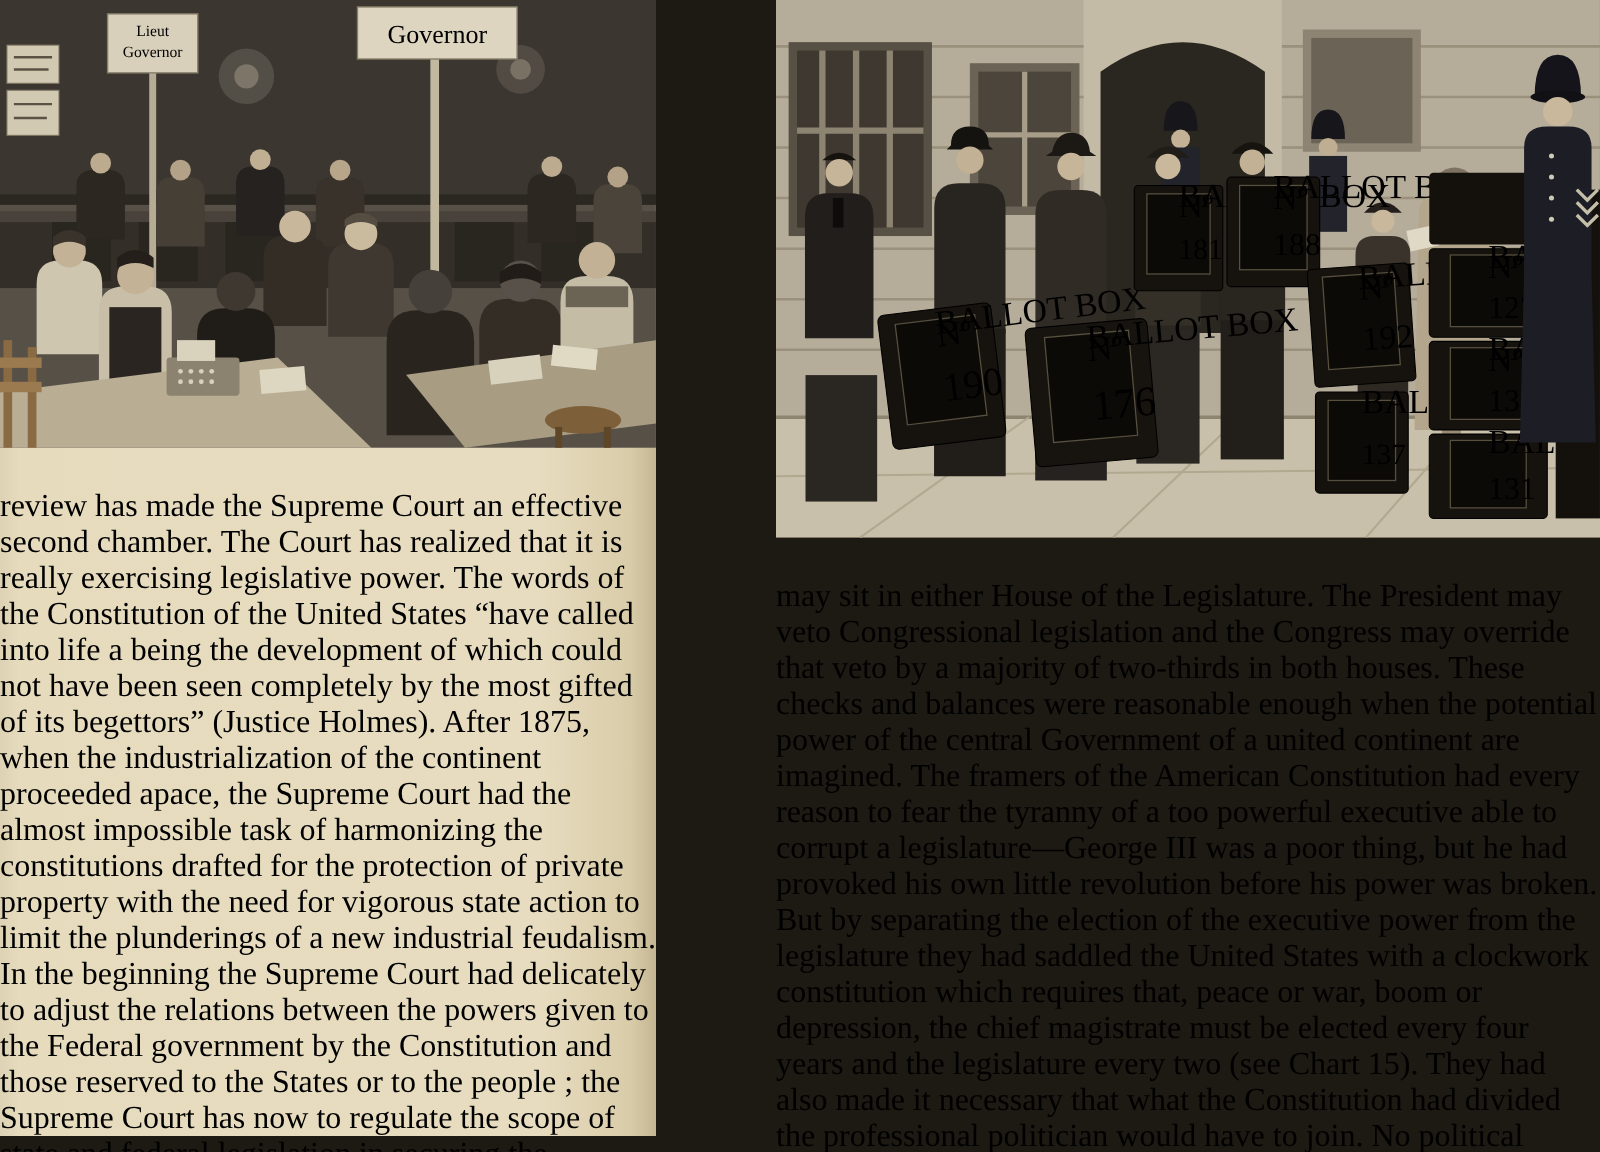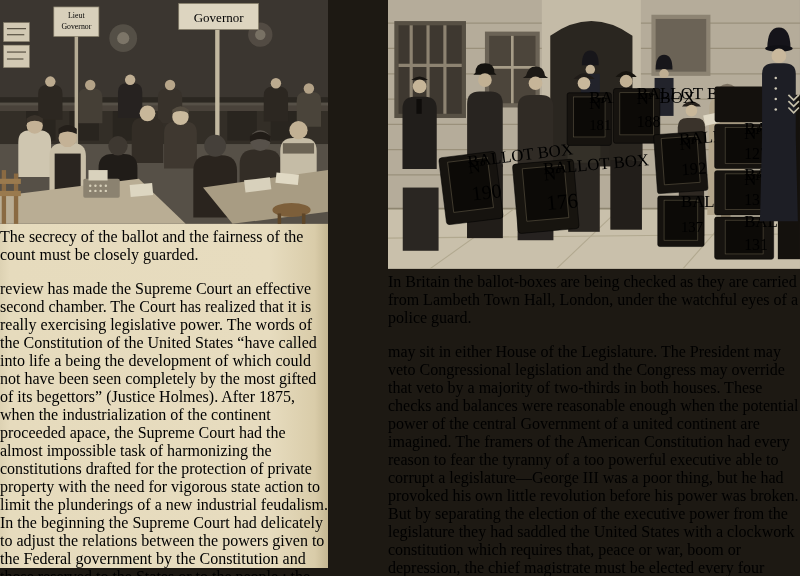--- a/index.html
+++ b/index.html
@@ -191,21 +191,20 @@
         </g>
         <g>
           <ellipse cx="336" cy="242" rx="22" ry="8" fill="#7d5f3a"></ellipse>
           <rect x="320" y="246" width="4" height="12" fill="#5e4628"></rect>
           <rect x="348" y="246" width="4" height="12" fill="#5e4628"></rect>
         </g>
       </svg>
     </div>
 
     <div class="caption caption-left">
-      <div>The secrecy of the ballot and the fairness of the count must be closely guarded.</div>
     </div>
 
     <div class="bodytext bodytext-left">
       <p>review has made the Supreme Court an effective second chamber.  The Court has realized that it is really exercising legislative power.  The words of the Constitution of the United States “have called into life a being the development of which could not have been seen completely by the most gifted of its begettors” (Justice Holmes).  After 1875, when the industrialization of the continent proceeded apace, the Supreme Court had the almost impossible task of harmonizing the constitutions drafted for the protection of private property with the need for vigorous state action to limit the plunderings of a new industrial feudalism.  In the beginning the Supreme Court had delicately to adjust the relations between the powers given to the Federal government by the Constitution and those reserved to the States or to the people ; the Supreme Court has now to regulate the scope of state and federal legislation in securing the elements of social justice in a kaleidoscopic world.</p>
 
     </div>
 
   </div>
 
   <div class="gutter"></div>
@@ -400,23 +399,20 @@
             <circle cx="-3" cy="64" r="1.2" fill="#cfc9b6"></circle>
           <g stroke="#c5bfa9" stroke-width="1.6">
             <path d="M9,50 L14,55 L19,50" fill="none"></path>
             <path d="M9,56 L14,61 L19,56" fill="none"></path>
             <path d="M9,62 L14,67 L19,62" fill="none"></path>
           </g>
         </g>
       </svg>
     </div>
 
-    <div class="caption caption-right">
-      <div>In Britain the ballot-boxes are being checked as they are carried from Lambeth Town Hall, London, under the watchful eyes of a police guard.</div>
-    </div>
 
     <div class="bodytext bodytext-right">
       <p>may sit in either House of the Legislature.  The President may veto Congressional legislation and the Congress may override that veto by a majority of two-thirds in both houses.  These checks and balances were reasonable enough when the potential power of the central Government of a united continent are imagined.  The framers of the American Constitution had every reason to fear the tyranny of a too powerful executive able to corrupt a legislature—George III was a poor thing, but he had provoked his own little revolution before his power was broken.  But by separating the election of the executive power from the legislature they had saddled the United States with a clockwork constitution which requires that, peace or war, boom or depression, the chief magistrate must be elected every four years and the legislature every two (see Chart 15).  They had also made it necessary that what the Constitution had divided the professional politician would have to join.  No political programme can be carried through unless the President and Congress are of the same political persuasion.  To secure that identity it is necessary that a party should secure the support not only of a majority of the electorate but of a majority of the electorate in a majority of the states, and for matters within the scope of treaties, a majority in two-thirds of the states.  If parties had not been born the Constitution could not have survived with its eighteenth-century forms to a twentieth-century world.</p>
     </div>
 
   </div>
 
   <div class="table-edge"></div>
 </div>
 

